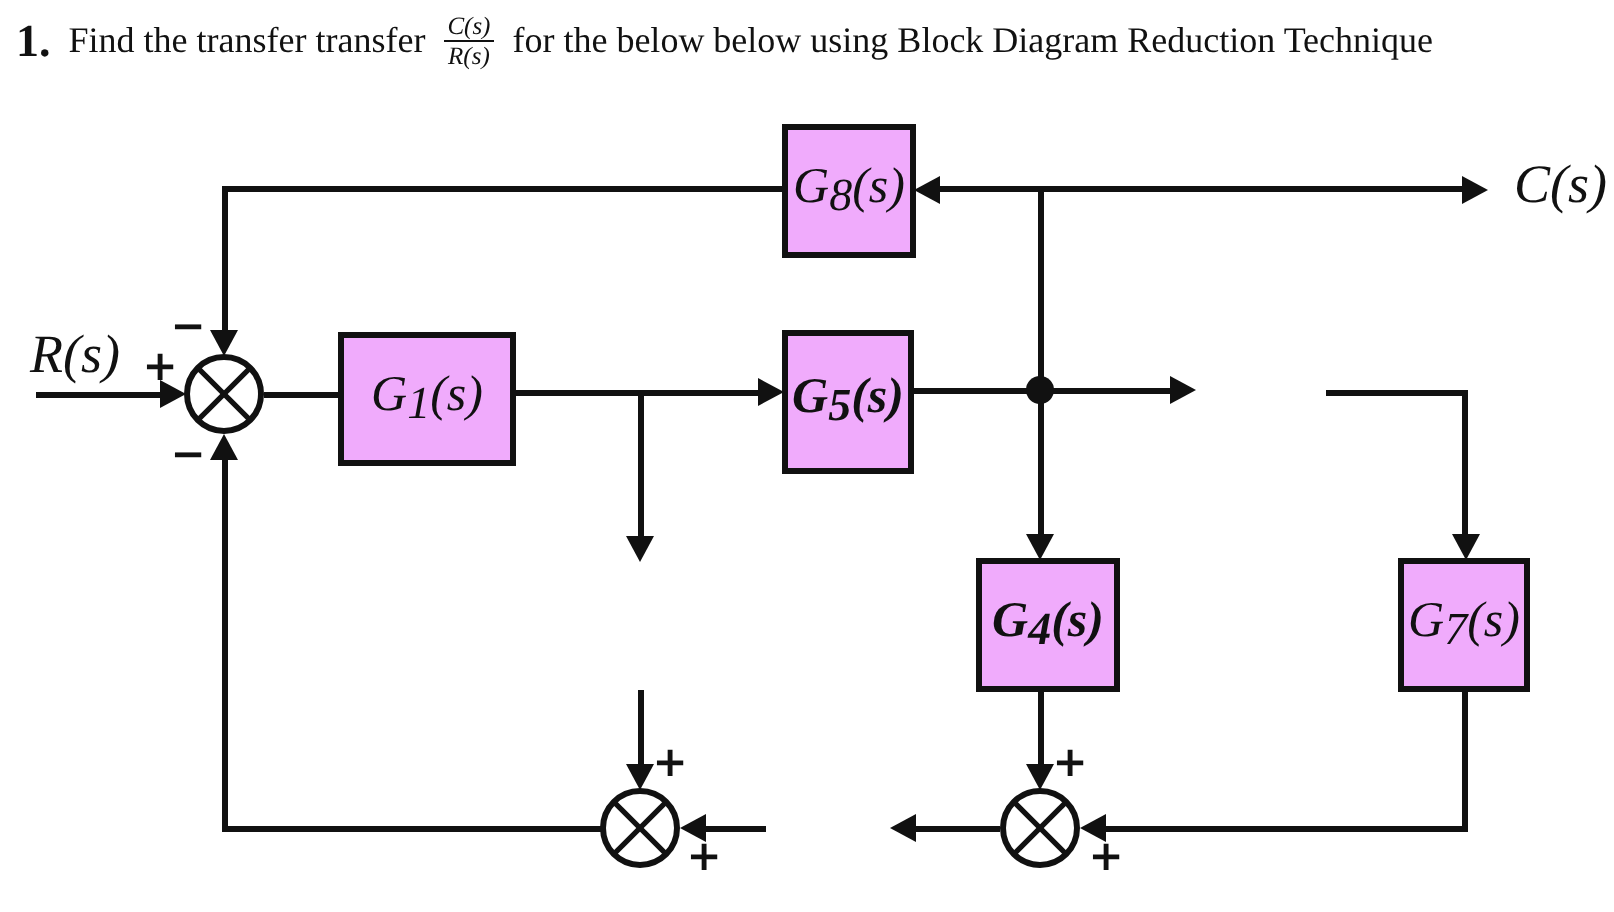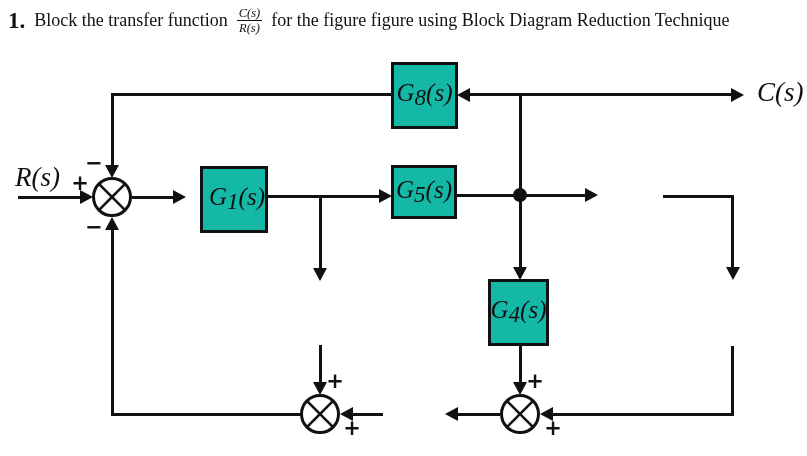--- a/index.html
+++ b/index.html
@@ -18,46 +18,46 @@
   .hline,.vline{position:absolute;background:#111;}
   .hline{height:3px;}
   .vline{width:3px;}
   
   .ar,.al,.au,.ad{position:absolute;width:0;height:0;border-style:solid;}
   .ar{border-width:7px 0 7px 13px;border-color:transparent transparent transparent #111;}
   .al{border-width:7px 13px 7px 0;border-color:transparent #111 transparent transparent;}
   .ad{border-width:13px 7px 0 7px;border-color:#111 transparent transparent transparent;}
   .au{border-width:0 7px 13px 7px;border-color:transparent transparent #111 transparent;}
   
-  .block{position:absolute;box-sizing:border-box;border:3px solid #111;background:#14b8a6;
+  .block{position:absolute;box-sizing:border-box;border:3px solid #111;background:#f0abfc;
          display:flex;align-items:center;justify-content:center;
          font-style:italic;font-size:25px;white-space:nowrap;}
   .gsub{font-size:0.92em;vertical-align:-0.18em;font-style:italic;}
   
   .sum{position:absolute;width:42px;height:42px;}
   
   .node{position:absolute;width:14px;height:14px;border-radius:50%;background:#111;}
   
   .sign{position:absolute;width:24px;height:28px;font-size:25px;line-height:28px;
         text-align:center;font-weight:bold;font-family:"DejaVu Sans", sans-serif;font-size:21px;}
   .iolabel{position:absolute;font-style:italic;font-size:27px;white-space:nowrap;}
 </style>
 </head>
 <body>
 
 <div class="canvas">
 
   <div class="title">
     <span class="tnum">1.</span>
-    <span>Block the transfer function</span>
+    <span>Find the transfer transfer</span>
     <span class="frac">
       <span class="num">C(s)</span>
       <span class="den">R(s)</span>
     </span>
-    <span>for the figure figure using Block Diagram Reduction Technique</span>
+    <span>for the below below using Block Diagram Reduction Technique</span>
   </div>
 
   <div class="hline" style="left:18px;top:195.5px;width:63px;"></div>
   <div class="hline" style="left:132px;top:195.5px;width:42px;"></div>
   <div class="hline" style="left:255px;top:194.5px;width:124px;"></div>
   <div class="hline" style="left:457px;top:193.5px;width:128px;"></div>
   <div class="hline" style="left:110.5px;top:92.5px;width:280px;"></div>
   <div class="hline" style="left:469px;top:92.5px;width:262px;"></div>
   <div class="hline" style="left:663px;top:194.5px;width:70.5px;"></div>
   <div class="hline" style="left:552px;top:412.5px;width:181.5px;"></div>
@@ -88,28 +88,31 @@
   <div class="ad" style="left:313px;top:268px;"></div>
   <div class="ad" style="left:513px;top:267px;"></div>
   <div class="ad" style="left:726px;top:267px;"></div>
   <div class="ad" style="left:313px;top:382px;"></div>
   <div class="ad" style="left:513px;top:382px;"></div>
   <div class="au" style="left:105px;top:217px;"></div>
 
   <div class="block" style="left:391px;top:62px;width:67px;height:67px;">
     <span><span>G</span><span class="gsub">8</span><span>(s)</span></span>
   </div>
-  <div class="block" style="left:200px;top:166px;width:68px;height:67px;justify-content:flex-end;">
+  <div class="block" style="left:169px;top:166px;width:89px;height:67px;">
     <span><span>G</span><span class="gsub">1</span><span>(s)</span></span>
   </div>
-  <div class="block" style="left:391px;top:165px;width:66px;height:54px;">
+  <div class="block" style="left:391px;top:165px;width:66px;height:72px;font-weight:bold;">
     <span><span>G</span><span class="gsub">5</span><span>(s)</span></span>
   </div>
-  <div class="block" style="left:488px;top:279px;width:61px;height:67px;">
+  <div class="block" style="left:488px;top:279px;width:72px;height:67px;font-weight:bold;">
     <span><span>G</span><span class="gsub">4</span><span>(s)</span></span>
+  </div>
+  <div class="block" style="left:699px;top:279px;width:66px;height:67px;">
+    <span><span>G</span><span class="gsub">7</span><span>(s)</span></span>
   </div>
 
   <div class="sum" style="left:91px;top:176px;">
     <svg width="42" height="42" viewBox="0 0 42 42">
       <circle cx="21" cy="21" r="18.5" fill="#fff" stroke="#111" stroke-width="3"></circle>
       <line x1="7.9" y1="7.9" x2="34.1" y2="34.1" stroke="#111" stroke-width="2.6"></line>
       <line x1="7.9" y1="34.1" x2="34.1" y2="7.9" stroke="#111" stroke-width="2.6"></line>
     </svg>
   </div>
   <div class="sum" style="left:299px;top:393px;">

